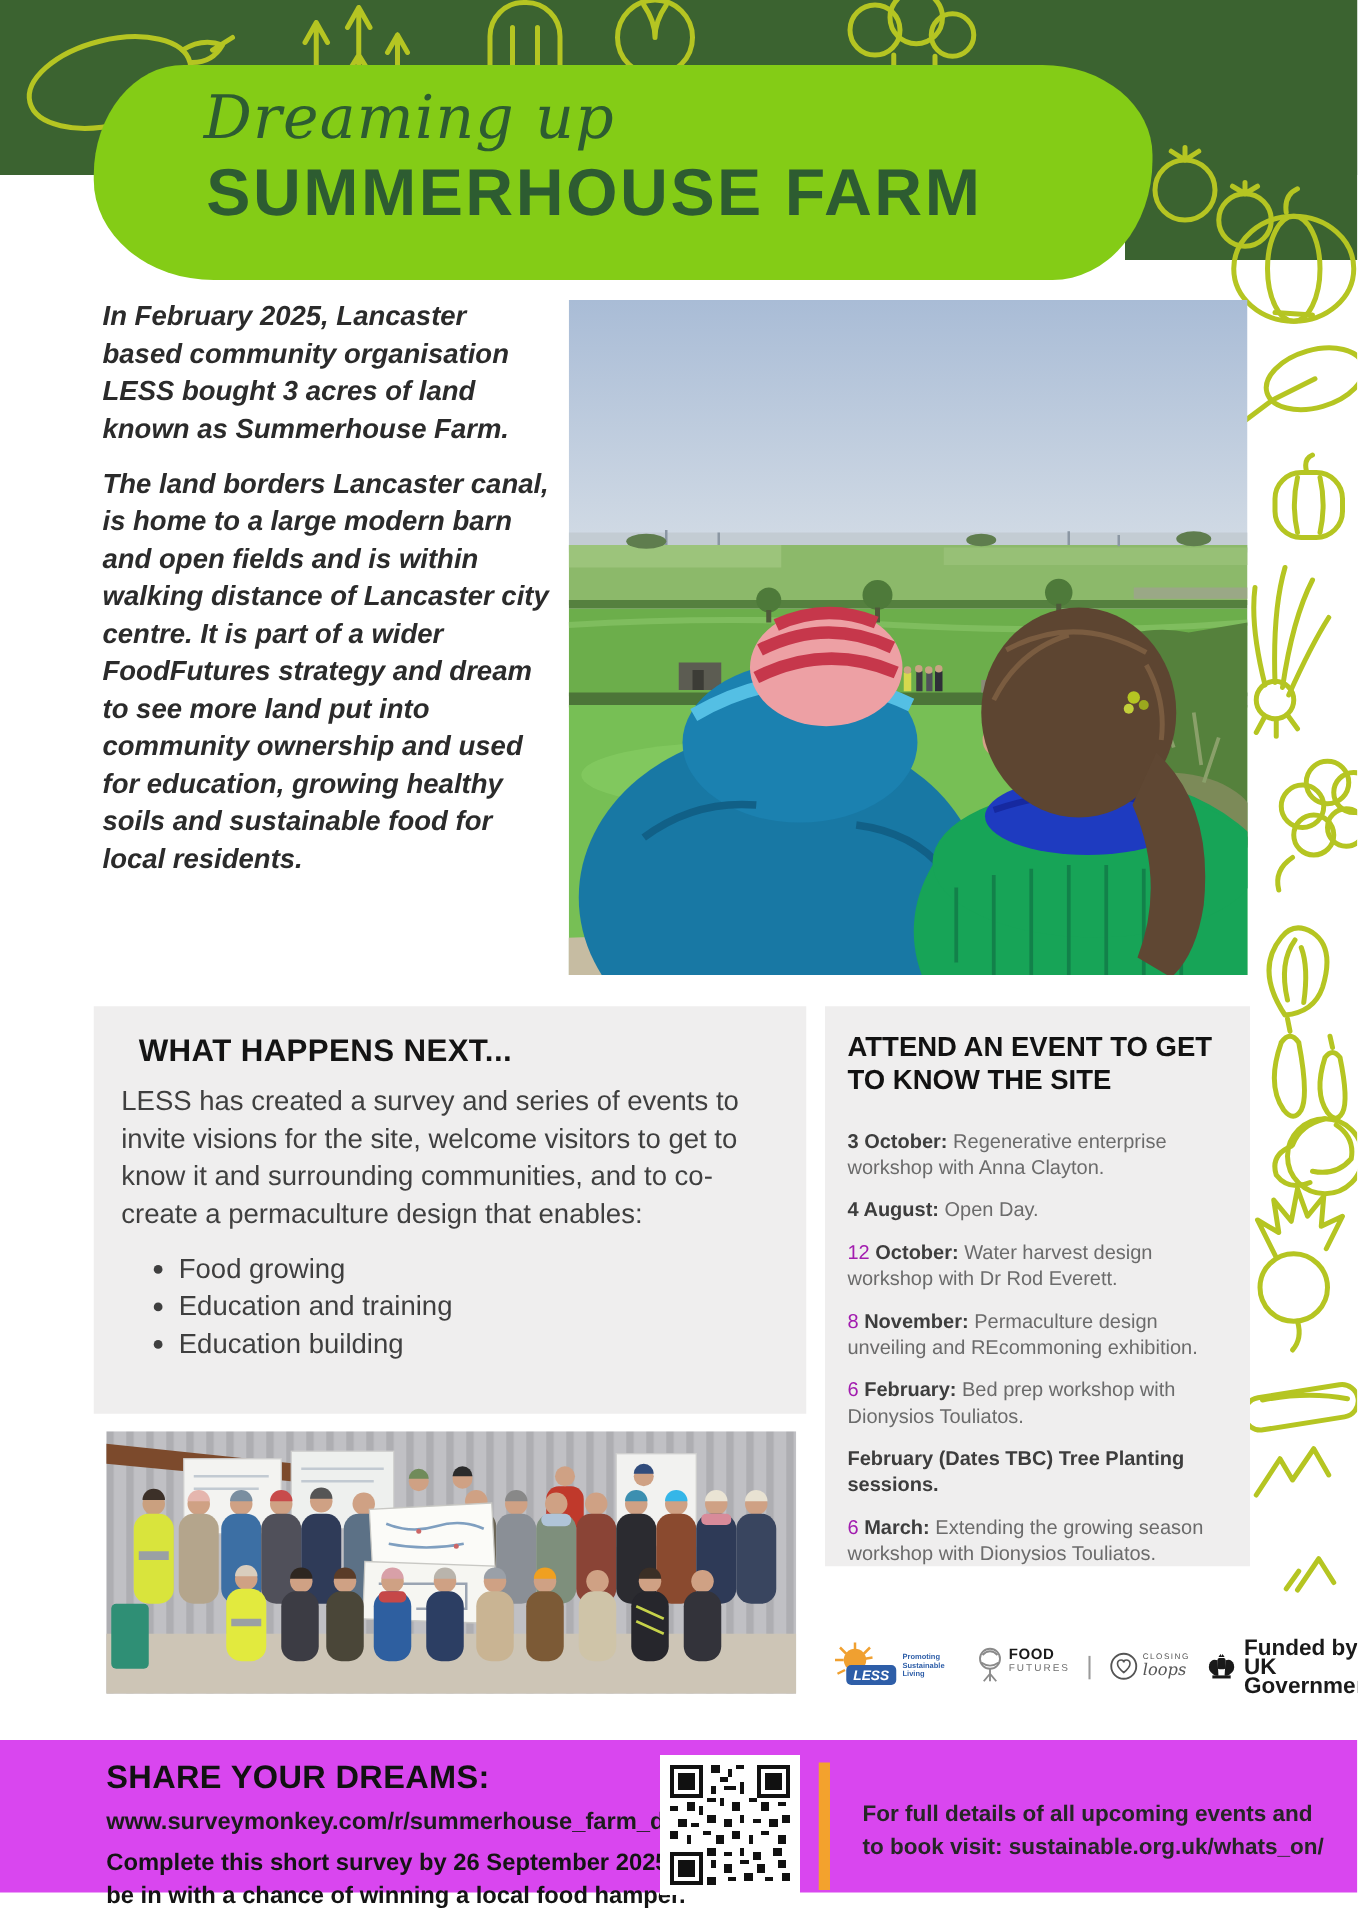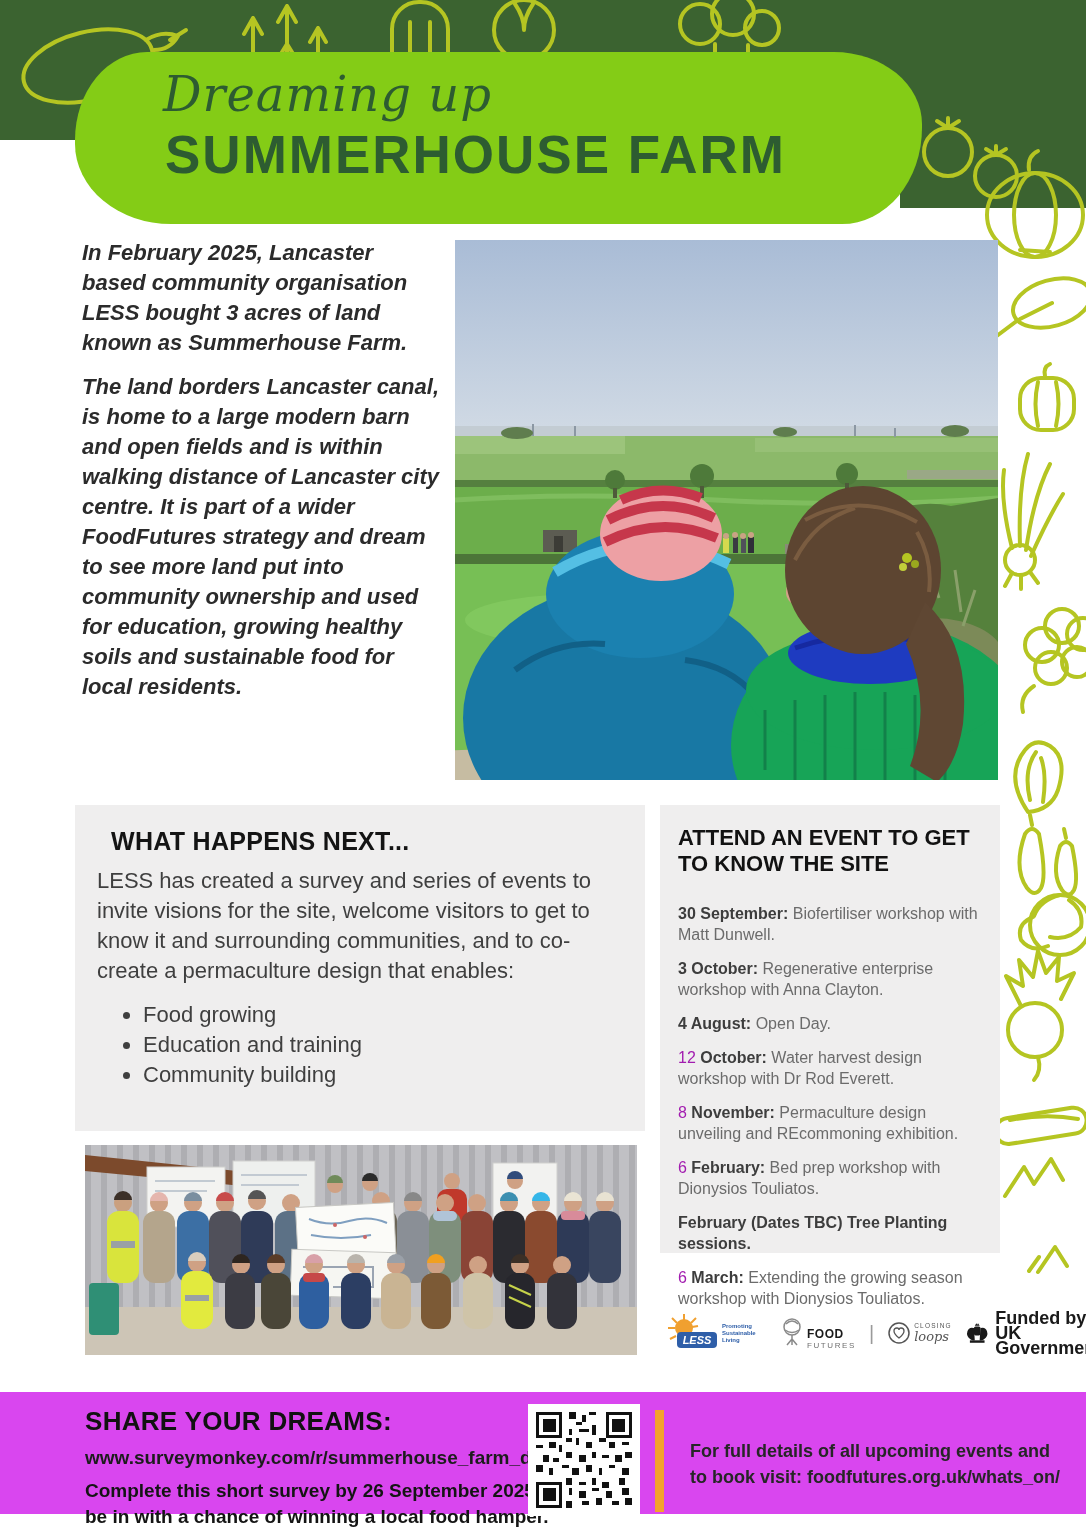--- a/index.html
+++ b/index.html
@@ -42,21 +42,21 @@
   .box-events h2 { font-size:22px; line-height:26px; font-weight:800; color:#121212; width:300px; margin-bottom:26px; }
   .event { font-size:16px; line-height:21px; color:#6b6b6b; margin-bottom:13px; }
   .ev-pre { color:#a21caf; }
   .ev-bold { font-weight:700; color:#3d3d3d; }
 
   
   .logos { position:absolute; left:668px; top:1303px; width:340px; height:60px; display:flex; align-items:center;
     gap:13px; z-index:2; }
   .logo-less { display:flex; align-items:center; gap:2px; }
   .less-tagline { width:44px; font-size:6px; line-height:7px; color:#2e5ea8; font-weight:700; }
-  .logo-ff { display:flex; align-items:flex-end; gap:2px; }
+  .logo-ff { display:flex; align-items:flex-start; gap:2px; }
   .ff-text b { display:block; font-size:12px; letter-spacing:0.5px; color:#1a1a1a; }
   .ff-text span { display:block; font-size:8px; letter-spacing:1.6px; color:#707070; }
   .logo-sep { color:#9a9a9a; font-size:20px; font-weight:300; }
   .logo-cl { display:flex; align-items:center; gap:3px; }
   .cl-text span { display:block; font-size:6.5px; letter-spacing:1.2px; color:#555; }
   .cl-text i { display:block; font-family:"DejaVu Serif", serif; font-size:13px; color:#555; }
   .logo-uk { display:flex; align-items:center; gap:6px; }
   .uk-text span { display:block; font-size:18px; font-weight:700; color:#1a1a1a; line-height:15px; }
 
   
@@ -223,27 +223,26 @@
         <circle cx="448" cy="327" r="4" fill="#c2cf3a"></circle>
     </g>
   </svg>
 
   <div class="box-next">
     <h2>WHAT HAPPENS NEXT...</h2>
     <p>LESS has created a survey and series of events to invite visions for the site, welcome visitors to get to know it and surrounding communities, and to co-create a permaculture design that enables:</p>
     <ul>
       <li>Food growing</li>
       <li>Education and training</li>
-      <li>Community building</li>
+      <li>Education building</li>
     </ul>
   </div>
 
   <div class="box-events">
     <h2>ATTEND AN EVENT TO GET TO KNOW THE SITE</h2>
-    <div class="event"><span class="ev-pre"></span><span class="ev-bold">30 September:</span><span class="ev-rest"> Biofertiliser workshop with Matt Dunwell.</span></div>
     <div class="event"><span class="ev-pre"></span><span class="ev-bold">3 October:</span><span class="ev-rest"> Regenerative enterprise workshop with Anna Clayton.</span></div>
     <div class="event"><span class="ev-pre"></span><span class="ev-bold">4 August:</span><span class="ev-rest"> Open Day.</span></div>
     <div class="event"><span class="ev-pre">12 </span><span class="ev-bold">October:</span><span class="ev-rest"> Water harvest design workshop with Dr Rod Everett.</span></div>
     <div class="event"><span class="ev-pre">8 </span><span class="ev-bold">November:</span><span class="ev-rest"> Permaculture design unveiling and REcommoning exhibition.</span></div>
     <div class="event"><span class="ev-pre">6 </span><span class="ev-bold">February:</span><span class="ev-rest"> Bed prep workshop with Dionysios Touliatos.</span></div>
     <div class="event"><span class="ev-pre"></span><span class="ev-bold">February (Dates TBC) Tree Planting sessions.</span><span class="ev-rest"></span></div>
     <div class="event"><span class="ev-pre">6 </span><span class="ev-bold">March:</span><span class="ev-rest"> Extending the growing season workshop with Dionysios Touliatos.</span></div>
   </div>
 
   <svg class="photo-group" viewBox="0 0 552 210">
@@ -425,17 +424,17 @@
         <rect width="29" height="29" fill="#fff"></rect>
         <path fill="#111" d="M0,0h8v8h-8z M21,0h8v8h-8z M0,21h8v8h-8z"></path>
         <path fill="#fff" d="M1,1h6v6h-6z M22,1h6v6h-6z M1,22h6v6h-6z"></path>
         <path fill="#111" d="M2,2h4v4h-4z M23,2h4v4h-4z M2,23h4v4h-4z"></path>
         <path fill="#111" d="M10,0h2v2h-2z M14,1h1v2h-1z M16,0h2v1h-2z M12,3h2v1h-2z M10,5h1v2h-1z M13,5h3v1h-3z M17,4h1v3h-1z M9,8h2v1h-2z M4,9h2v2h-2z M0,10h2v1h-2z M7,10h1v2h-1z M12,8h1v2h-1z M15,9h2v2h-2z M19,8h2v1h-2z M22,9h2v2h-2z M26,9h2v1h-2z M2,13h2v2h-2z M5,14h2v1h-2z M9,12h2v2h-2z M13,13h2v2h-2z M17,12h1v2h-1z M20,13h2v1h-2z M24,13h2v2h-2z M27,12h2v2h-2z M0,16h2v2h-2z M4,17h1v2h-1z M8,16h2v1h-2z M11,17h2v2h-2z M15,16h2v2h-2z M19,17h1v2h-1z M22,16h2v1h-2z M26,17h2v2h-2z M9,20h2v2h-2z M13,21h2v1h-2z M17,20h1v2h-1z M20,21h2v2h-2z M25,20h2v2h-2z M10,23h1v2h-1z M13,24h2v2h-2z M17,23h2v1h-2z M21,24h2v2h-2z M26,23h2v2h-2z M9,27h2v2h-2z M14,27h2v1h-2z M18,26h2v2h-2z M23,27h2v1h-2z M27,26h2v2h-2z"></path>
       </svg>
     </div>
     <div class="orange-bar"></div>
     <div class="footer-right">
       <span>For full details of all upcoming events and</span>
-      <span>to book visit: foodfutures.org.uk/whats_on/</span>
+      <span>to book visit: sustainable.org.uk/whats_on/</span>
     </div>
   </div>
 
 </div>
 
 </body></html>

